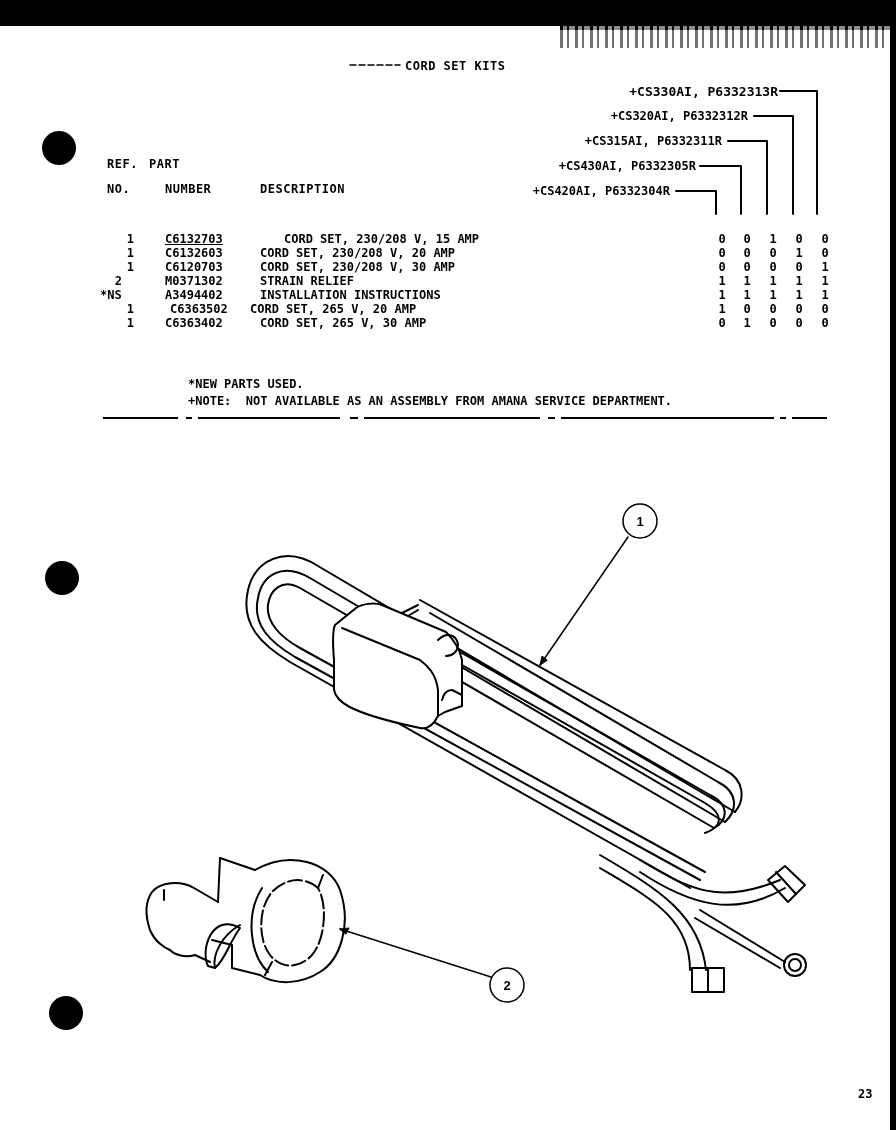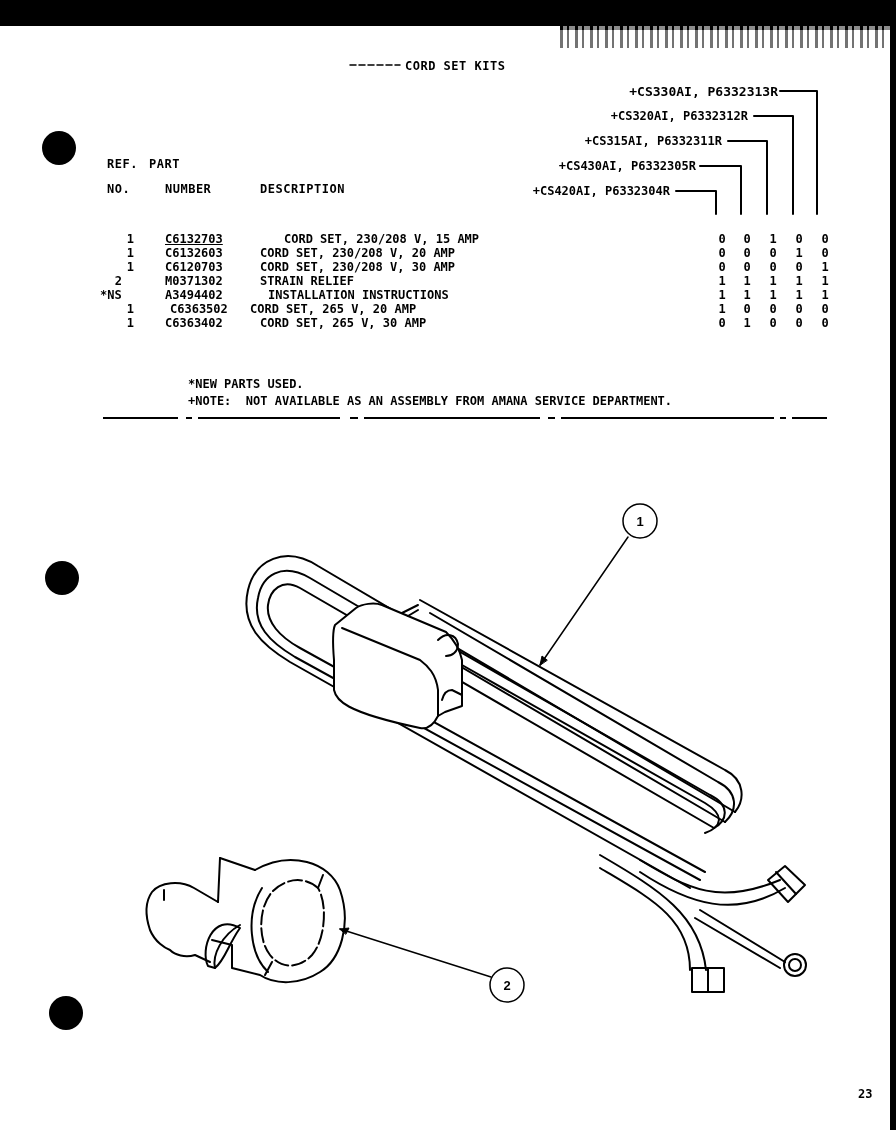--- a/index.html
+++ b/index.html
@@ -93,21 +93,21 @@
     <span class="cell" style="left:160px;">STRAIN RELIEF</span>
     <span class="mark" style="left:616px;">1</span>
     <span class="mark" style="left:641px;">1</span>
     <span class="mark" style="left:667px;">1</span>
     <span class="mark" style="left:693px;">1</span>
     <span class="mark" style="left:719px;">1</span>
   </div>
   <div class="row" style="top:288px;">
     <span class="cell" style="left:0;width:23px;text-align:left;">*NS</span>
     <span class="cell" style="left:65px;">A3494402</span>
-    <span class="cell" style="left:168px;">INSTALLATION INSTRUCTIONS</span>
+    <span class="cell" style="left:160px;">INSTALLATION INSTRUCTIONS</span>
     <span class="mark" style="left:616px;">1</span>
     <span class="mark" style="left:641px;">1</span>
     <span class="mark" style="left:667px;">1</span>
     <span class="mark" style="left:693px;">1</span>
     <span class="mark" style="left:719px;">1</span>
   </div>
   <div class="row" style="top:302px;">
     <span class="cell" style="left:0;width:34px;text-align:right;">1</span>
     <span class="cell" style="left:70px;">C6363502</span>
     <span class="cell" style="left:150px;">CORD SET, 265 V, 20 AMP</span>

